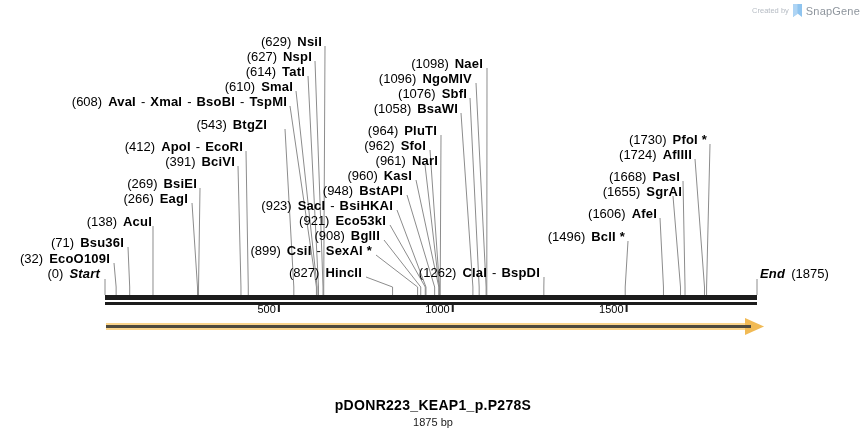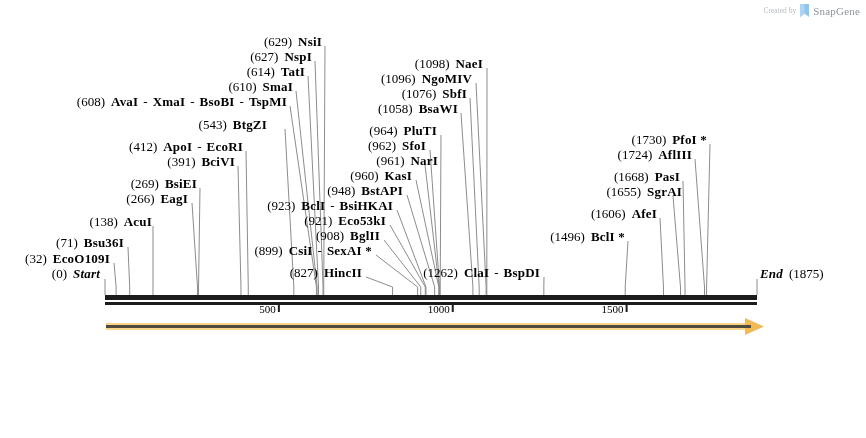--- a/index.html
+++ b/index.html
@@ -1,17 +1,17 @@
 <!DOCTYPE html>
 <html><head>
 <meta charset="utf-8">
 <style>
   html,body{margin:0;padding:0;background:#fff;}
   .stage{position:relative;width:866px;height:438px;background:#ffffff;overflow:hidden;
-         font-family:Liberation Serif, serif;color:#000;}
+         font-family:Liberation Sans, sans-serif;color:#000;}
   svg.map-svg{position:absolute;left:0;top:0;}
   #labels{position:absolute;left:0;top:0;width:866px;height:438px;}
   .site-label{position:absolute;white-space:nowrap;font-size:13px;line-height:12px;color:#000;}
   .num{font-weight:400;}
   .enz{font-weight:700;letter-spacing:.2px;}
   .it{font-style:italic;}
   .gap{display:inline-block;width:6px;}
   .sep{font-weight:400;margin:0 5px;}
   .title-block{position:absolute;left:0;top:397px;width:866px;text-align:center;}
   .plasmid-title{font-size:14px;font-weight:700;letter-spacing:.3px;}
@@ -98,34 +98,38 @@
       <div class="site-label" style="right: 599px; top: 119px; margin-left: 16px;"><span class="num">(543)</span><span class="gap"></span><span class="enz">BtgZI</span></div>
       <div class="site-label" style="right: 579px; top: 96px;"><span class="num">(608)</span><span class="gap"></span><span class="enz">AvaI</span><span class="sep">-</span><span class="enz">XmaI</span><span class="sep">-</span><span class="enz">BsoBI</span><span class="sep">-</span><span class="enz">TspMI</span></div>
       <div class="site-label" style="right: 573px; top: 81px;"><span class="num">(610)</span><span class="gap"></span><span class="enz">SmaI</span></div>
       <div class="site-label" style="right: 561px; top: 66px;"><span class="num">(614)</span><span class="gap"></span><span class="enz">TatI</span></div>
       <div class="site-label" style="right: 554px; top: 51px;"><span class="num">(627)</span><span class="gap"></span><span class="enz">NspI</span></div>
       <div class="site-label" style="right: 544px; top: 36px;"><span class="num">(629)</span><span class="gap"></span><span class="enz">NsiI</span></div>
       <div class="site-label" style="right: 504px; top: 267px;"><span class="num">(827)</span><span class="gap"></span><span class="enz">HincII</span></div>
       <div class="site-label" style="right: 494px; top: 245px;"><span class="num">(899)</span><span class="gap"></span><span class="enz">CsiI</span><span class="sep">-</span><span class="enz">SexAI *</span></div>
       <div class="site-label" style="right: 486px; top: 230px;"><span class="num">(908)</span><span class="gap"></span><span class="enz">BglII</span></div>
       <div class="site-label" style="right: 480px; top: 215px;"><span class="num">(921)</span><span class="gap"></span><span class="enz">Eco53kI</span></div>
-      <div class="site-label" style="right: 473px; top: 200px;"><span class="num">(923)</span><span class="gap"></span><span class="enz">BclI</span><span class="sep">-</span><span class="enz">BsiHKAI</span></div>
+      <div class="site-label" style="right: 473px; top: 200px;"><span class="num">(923)</span><span class="gap"></span><span class="enz">SacI</span><span class="sep">-</span><span class="enz">BsiHKAI</span></div>
       <div class="site-label" style="right: 463px; top: 185px; margin-left: 42px;"><span class="num">(948)</span><span class="gap"></span><span class="enz">BstAPI</span></div>
       <div class="site-label" style="right: 454px; top: 170px;"><span class="num">(960)</span><span class="gap"></span><span class="enz">KasI</span></div>
       <div class="site-label" style="right: 428px; top: 155px;"><span class="num">(961)</span><span class="gap"></span><span class="enz">NarI</span></div>
       <div class="site-label" style="right: 440px; top: 140px;"><span class="num">(962)</span><span class="gap"></span><span class="enz">SfoI</span></div>
       <div class="site-label" style="right: 429px; top: 125px;"><span class="num">(964)</span><span class="gap"></span><span class="enz">PluTI</span></div>
       <div class="site-label" style="right: 408px; top: 103px;"><span class="num">(1058)</span><span class="gap"></span><span class="enz">BsaWI</span></div>
       <div class="site-label" style="right: 399px; top: 88px;"><span class="num">(1076)</span><span class="gap"></span><span class="enz">SbfI</span></div>
       <div class="site-label" style="right: 394px; top: 73px;"><span class="num">(1096)</span><span class="gap"></span><span class="enz">NgoMIV</span></div>
       <div class="site-label" style="right: 383px; top: 58px;"><span class="num">(1098)</span><span class="gap"></span><span class="enz">NaeI</span></div>
       <div class="site-label" style="right: 326px; top: 267px;"><span class="num">(1262)</span><span class="gap"></span><span class="enz">ClaI</span><span class="sep">-</span><span class="enz">BspDI</span></div>
       <div class="site-label" style="right: 241px; top: 231px;"><span class="num">(1496)</span><span class="gap"></span><span class="enz">BclI *</span></div>
       <div class="site-label" style="right: 209px; top: 208px;"><span class="num">(1606)</span><span class="gap"></span><span class="enz">AfeI</span></div>
       <div class="site-label" style="right: 184px; top: 186px;"><span class="num">(1655)</span><span class="gap"></span><span class="enz">SgrAI</span></div>
       <div class="site-label" style="right: 186px; top: 171px;"><span class="num">(1668)</span><span class="gap"></span><span class="enz">PasI</span></div>
       <div class="site-label" style="right: 174px; top: 149px;"><span class="num">(1724)</span><span class="gap"></span><span class="enz">AflIII</span></div>
       <div class="site-label" style="right: 159px; top: 134px;"><span class="num">(1730)</span><span class="gap"></span><span class="enz">PfoI *</span></div>
       <div class="site-label" style="left: 760px; top: 268px;"><span class="enz it">End</span><span class="gap"></span><span class="num">(1875)</span></div>
     </div>
 
+  <div class="title-block">
+    <div class="plasmid-title">pDONR223_KEAP1_p.P278S</div>
+    <div class="plasmid-length">1875 bp</div>
+  </div>
 
 </div>
 
 </body></html>

